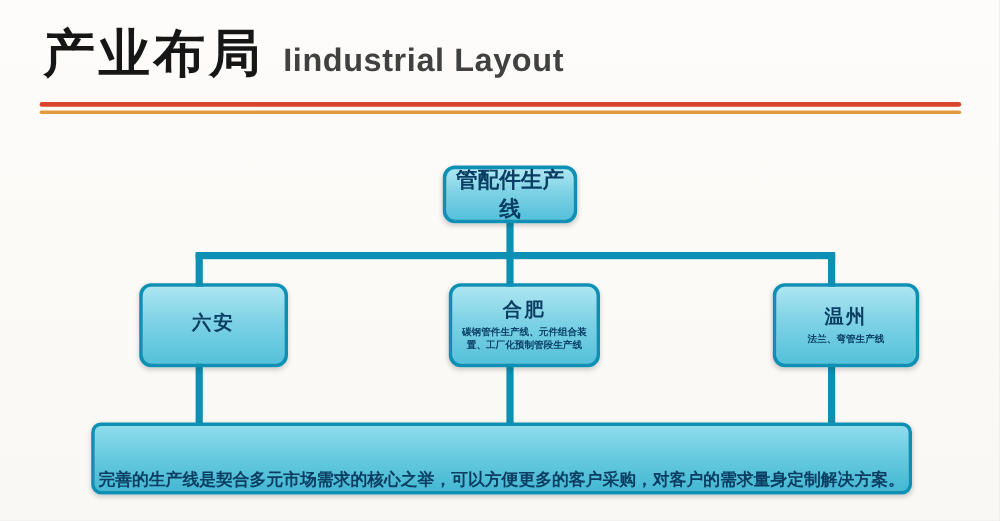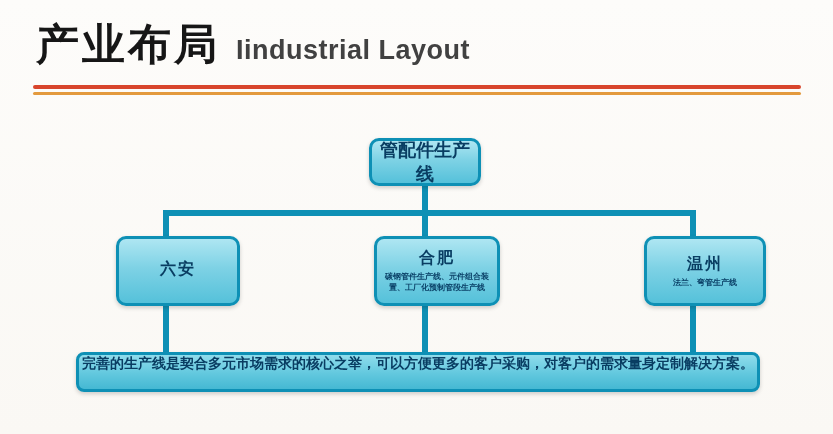--- a/index.html
+++ b/index.html
@@ -99,28 +99,28 @@
   .drop-1    { left: 422px; top: 212px; width: 6px; height: 27px; }
   .drop-2    { left: 690px; top: 212px; width: 6px; height: 27px; }
   .tail-0    { left: 163px; top: 303px; width: 6px; height: 53px; }
   .tail-1    { left: 422px; top: 303px; width: 6px; height: 53px; }
   .tail-2    { left: 690px; top: 303px; width: 6px; height: 53px; }
 
   
   .footer-bar {
     position: absolute;
     left: 76px; top: 352px;
-    width: 684px; height: 40px;
+    width: 684px; height: 60px;
     box-sizing: border-box;
     border: 3px solid #0e90b5;
     border-radius: 8px;
     background: linear-gradient(180deg, #8fdcec 0%, #62c8de 55%, #45b8d3 100%);
     box-shadow: 0 2px 4px rgba(0,0,0,0.18);
     display: flex;
-    align-items: flex-start;
+    align-items: flex-end;
     justify-content: center;
     z-index: 2;
   }
   .footer-text {
     font-size: 14px;
     font-weight: 800;
     color: #093d62;
     white-space: nowrap;
     letter-spacing: 0px;
   }

